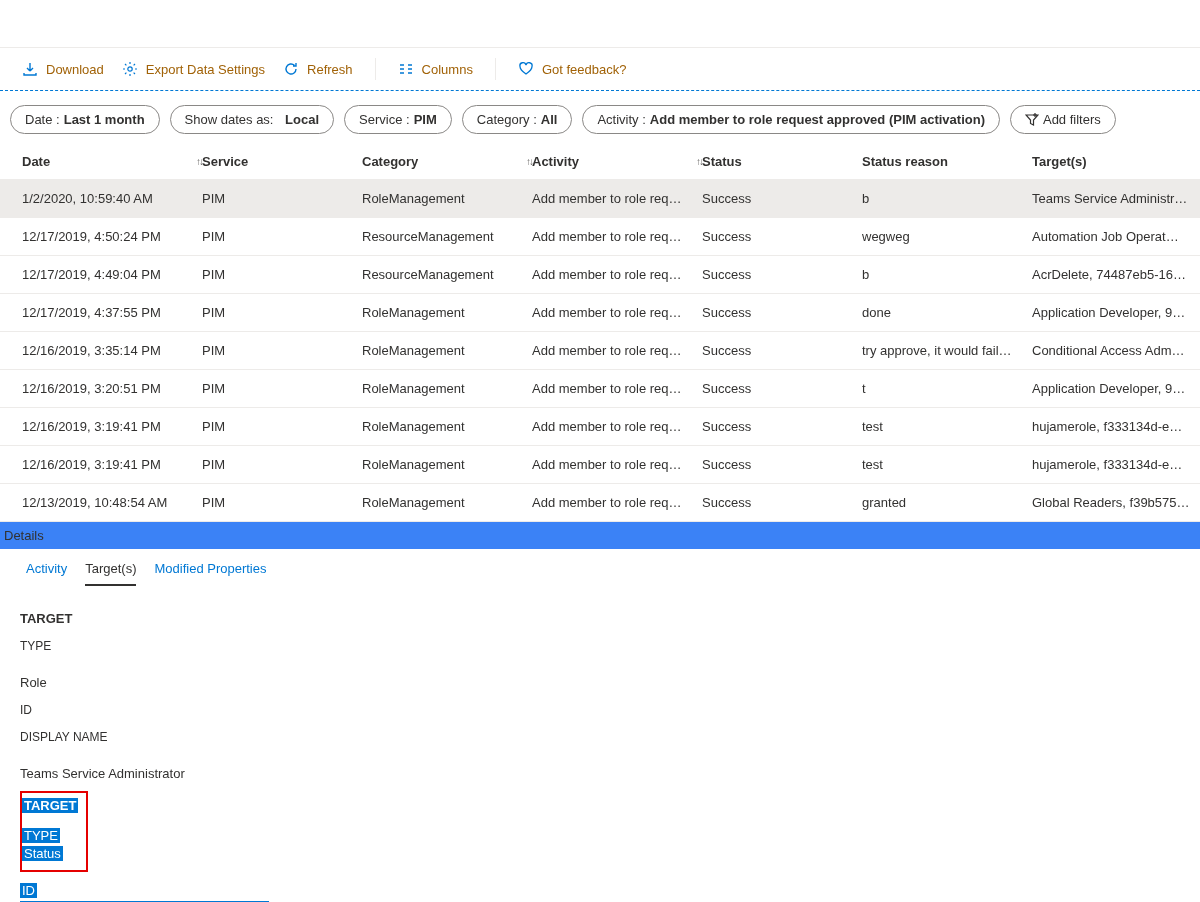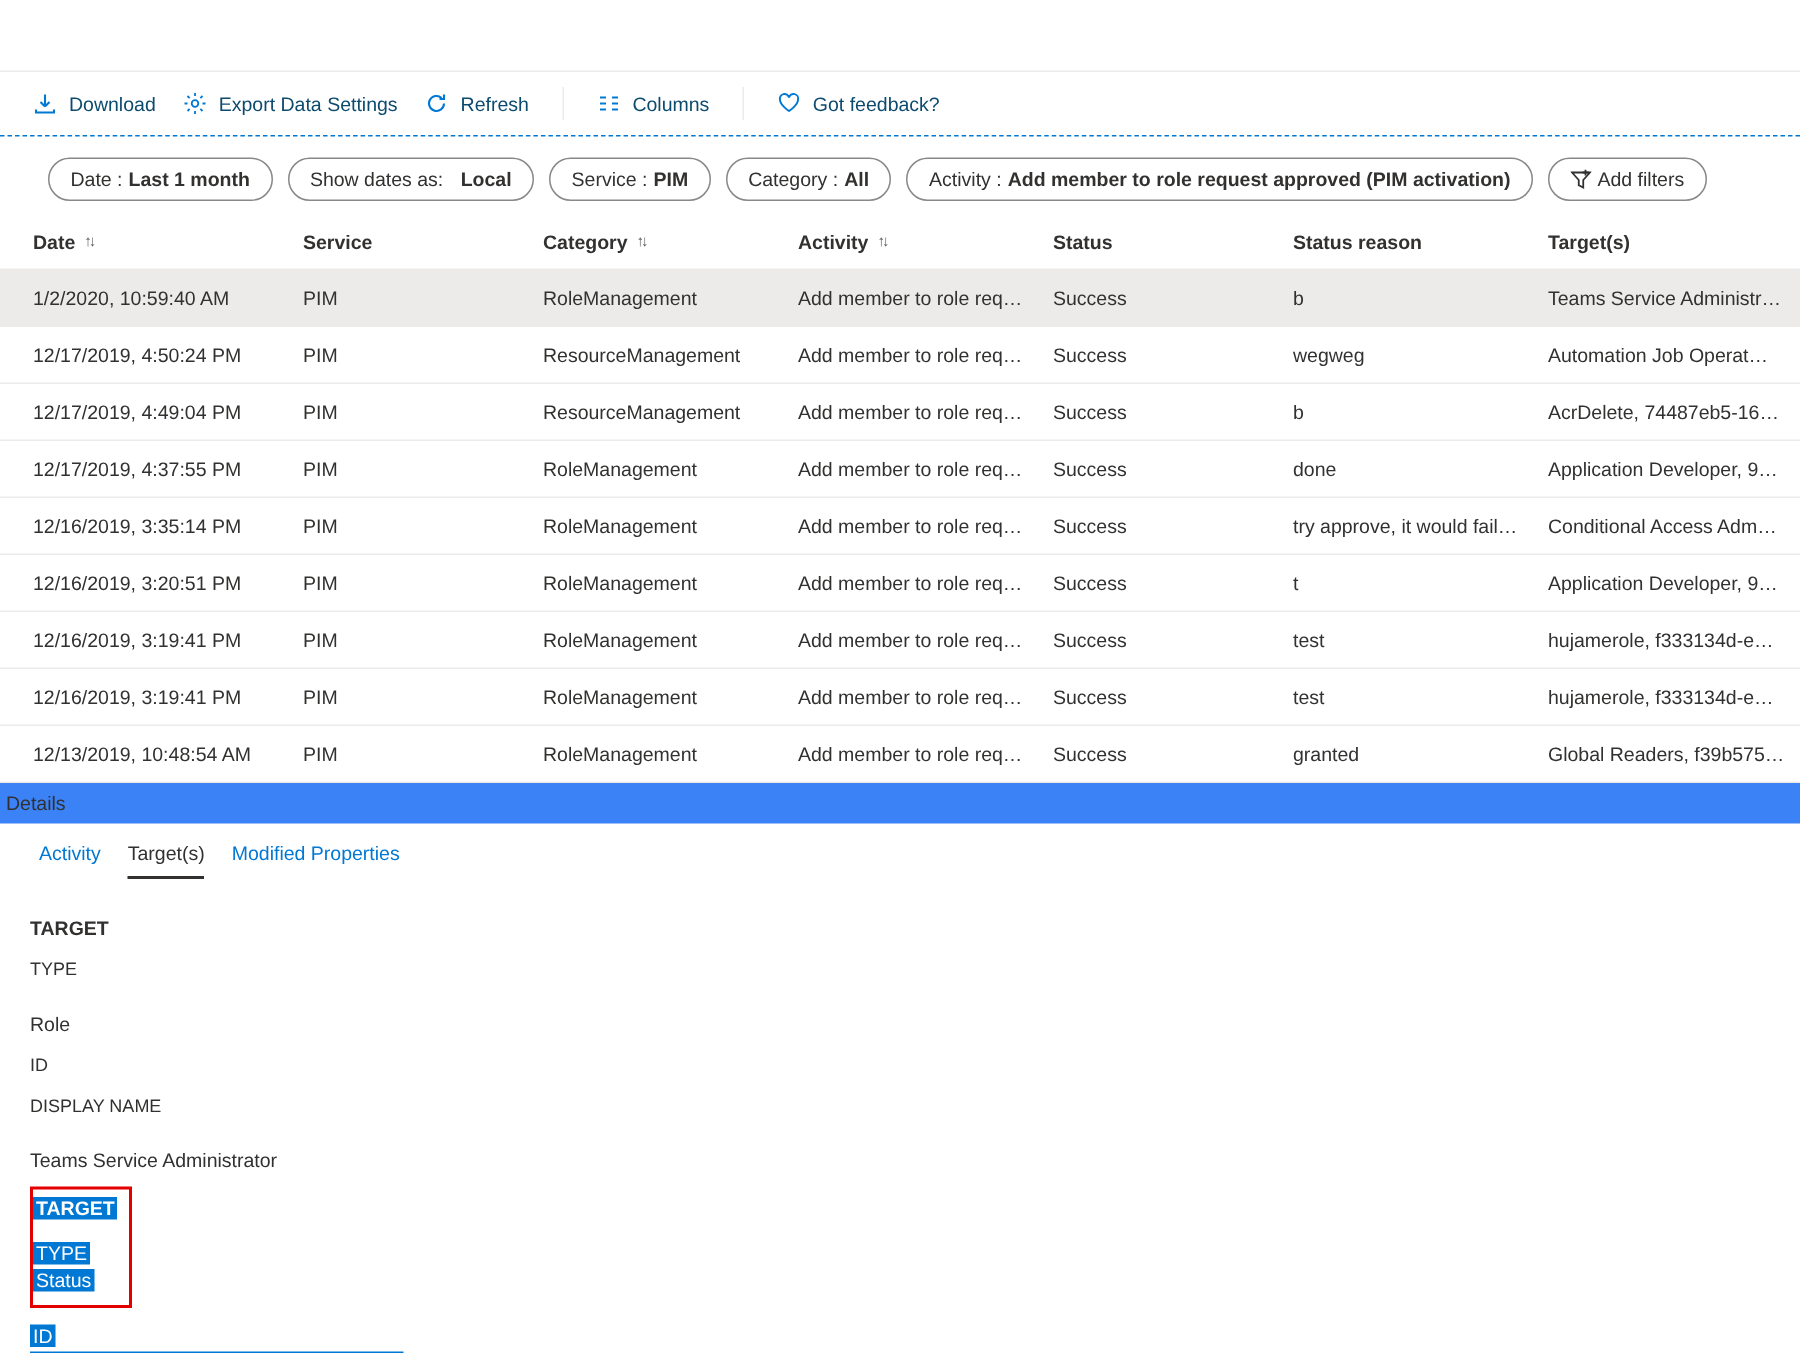--- a/index.html
+++ b/index.html
@@ -14,28 +14,28 @@
   .top-gap { height: 48px; border-bottom: 1px solid #edebe9; }
   
   .cmdbar {
     display: flex; align-items: center;
     padding: 10px 22px 10px 22px;
     border-bottom: 1px dashed #0078d4;
     gap: 18px;
   }
   .cmd {
     display: inline-flex; align-items: center; gap: 8px;
-    color: #0c4a6e; cursor: pointer;
+    color: #a16207; cursor: pointer;
   }
   .cmd .icon { width: 16px; height: 16px; color: #0078d4; flex-shrink: 0; }
   .cmd-sep { width: 1px; height: 22px; background: #edebe9; margin: 0 4px; }
   
   .filtersbar {
     display: flex; align-items: center; gap: 10px;
-    padding: 14px 22px 10px 32px;
+    padding: 14px 22px 10px 10px;
   }
   .pill {
     border: 1px solid #8a8886; border-radius: 16px;
     padding: 6px 14px; font-size: 13px; display: inline-flex; gap: 4px;
     align-items: center; cursor: pointer; white-space: nowrap;
   }
   .pill span.lbl { color: #323130; }
   .pill span.val { font-weight: 600; }
   .pill.addf .icon { width: 14px; height: 14px; }
   
@@ -43,21 +43,21 @@
   .thead, .trow {
     display: grid;
     grid-template-columns: 180px 160px 170px 170px 160px 170px 170px;
     align-items: center;
     padding: 0 22px;
   }
   .thead {
     height: 36px; font-weight: 600; font-size: 13px;
     border-bottom: 1px solid #edebe9;
   }
-  .th { display: flex; align-items: center; gap: 6px; }
+  .th { display: flex; align-items: center; gap: 6px; justify-content: space-between; }
   .sort-icons { font-size: 10px; color: #605e5c; letter-spacing: -2px; }
   .trow {
     height: 38px; border-bottom: 1px solid #edebe9;
     font-size: 13px;
   }
   .trow.selected { background: #edebe9; }
   .cell { overflow: hidden; text-overflow: ellipsis; white-space: nowrap; padding-right: 10px; }
   
   .details-hdr {
     background: #3b82f6; padding: 6px 4px; font-size: 13px;

